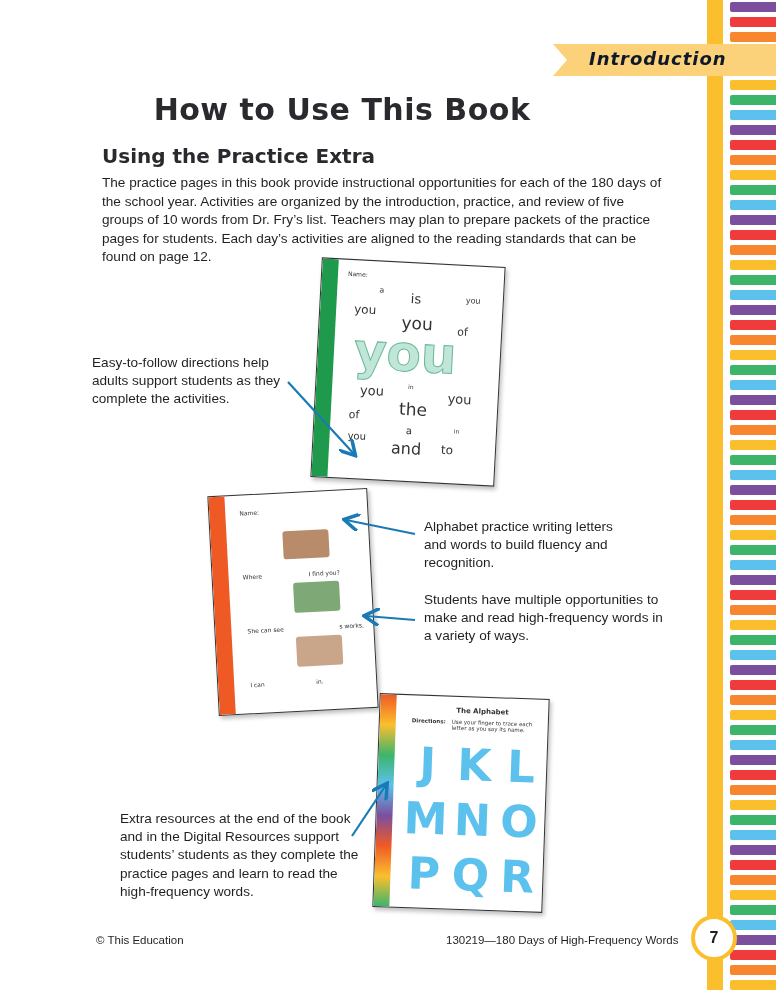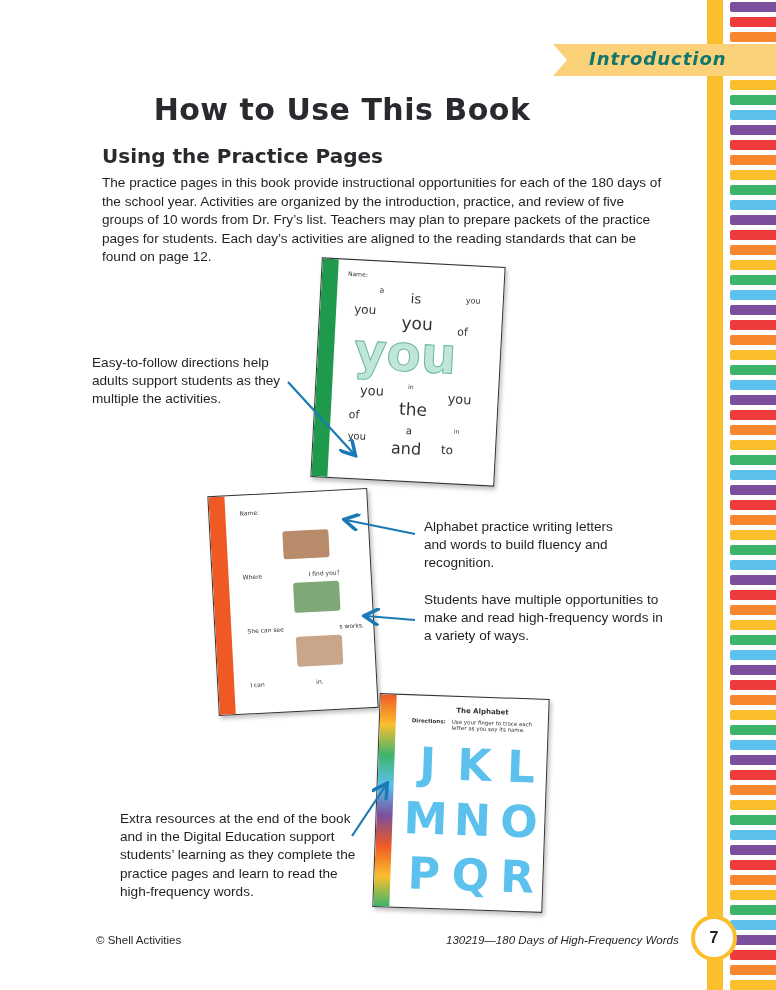--- a/index.html
+++ b/index.html
@@ -4,31 +4,31 @@
 <style>
   html, body { margin:0; padding:0; }
   body { width:776px; height:990px; background:#ffffff; position:relative; overflow:hidden;
          font-family:"Liberation Sans", sans-serif; color:#231f20; }
   .side-bar { position:absolute; left:707px; top:0; width:16px; height:990px; background:#fbbf2e; }
   .stripes { position:absolute; left:730px; top:0; width:46px; height:990px; }
   .stripe { position:absolute; left:0; width:46px; height:10px; border-radius:2px 0 0 2px; }
   .banner { position:absolute; left:553px; top:44px; width:223px; height:32px; background:#fbd27a; }
   .banner:before { content:""; position:absolute; left:0; top:0; border-top:16px solid transparent; border-bottom:16px solid transparent; border-left:14px solid #fff; }
   .banner-text { position:absolute; left:36px; top:4px; font-family:"DejaVu Sans", sans-serif; font-weight:bold; font-style:italic;
-                 font-size:18px; letter-spacing:1px; color:#0f766e; }
+                 font-size:18px; letter-spacing:1px; color:#0f172a; }
   .title { position:absolute; left:0; width:684px; top:92px; text-align:center; font-family:"DejaVu Sans", sans-serif;
            font-weight:bold; font-size:30px; color:#2a2a2e; letter-spacing:0.5px; }
   .subtitle { position:absolute; left:102px; top:144px; font-family:"DejaVu Sans", sans-serif; font-weight:bold; font-size:20px; color:#2a2a2e; }
   .intro { position:absolute; left:102px; top:174px; width:560px; font-size:13.6px; line-height:18.5px; color:#231f20; }
   .callout { position:absolute; font-size:13.6px; line-height:18.2px; color:#231f20; }
   .thumb { position:absolute; background:#fff; border:1px solid #333; box-shadow:2px 3px 4px rgba(0,0,0,.25); overflow:hidden; }
   .thumb-strip { position:absolute; left:0; top:0; bottom:0; width:16px; }
   .mini { position:absolute; font-family:"DejaVu Sans", sans-serif; color:#333; }
   .footer-left { position:absolute; left:96px; top:934px; font-size:11.5px; color:#231f20; }
-  .footer-right { position:absolute; left:446px; top:934px; font-size:11.5px; color:#231f20;font-style:italic; }
+  .footer-right { position:absolute; left:446px; top:934px; font-size:11.5px; color:#231f20; }
   .page-circle { position:absolute; left:691px; top:915px; width:46px; height:46px; border-radius:50%; background:#fff;
                  border:4px solid #fbbf2e; box-sizing:border-box; text-align:center; line-height:38px; font-weight:bold; font-size:16px; }
   svg.arrows { position:absolute; left:0; top:0; }
 </style>
 </head>
 <body>
 
 <div class="side-bar"></div>
 <div class="stripes" id="stripes">
     <div class="stripe" style="top: 2px; background: rgb(123, 79, 158);"></div>
@@ -95,21 +95,21 @@
     <div class="stripe" style="top: 950px; background: rgb(239, 59, 59);"></div>
     <div class="stripe" style="top: 965px; background: rgb(247, 134, 47);"></div>
     <div class="stripe" style="top: 980px; background: rgb(251, 191, 46);"></div>
   </div>
 
 <div class="banner">
   <span class="banner-text">Introduction</span>
 </div>
 
 <div class="title">How to Use This Book</div>
-<div class="subtitle">Using the Practice Pages</div>
+<div class="subtitle">Using the Practice Extra</div>
 <div class="intro">The practice pages in this book provide instructional opportunities for each of the 180 days of the school year.  Activities are organized by the introduction, practice, and review of five groups of 10 words from Dr. Fry’s list.  Teachers may plan to prepare packets of the practice pages for students.  Each day’s activities are aligned to the reading standards that can be found on page 12.</div>
 
 <div class="thumb" style="left:316px; top:262px; width:182px; height:218px; transform:rotate(3deg);">
   <div class="thumb-strip" style="background:#1f9a4c;"></div>
   <div class="mini" style="left:26px; top:10px; font-size:6px;">Name:</div>
   <div class="mini" style="left:58px; top:24px; font-size:8px;">a</div>
   <div class="mini" style="left:90px; top:28px; font-size:13px;">is</div>
   <div class="mini" style="left:145px; top:30px; font-size:8px;">you</div>
   <div class="mini" style="left:34px; top:42px; font-size:12px;">you</div>
   <div class="mini" style="left:82px; top:50px; font-size:17px;">you</div>
@@ -152,32 +152,32 @@
     <span class="mini" style="position:static; font-size:44px; font-weight:bold; color:#5cc1ec; text-align:center;">L</span>
     <span class="mini" style="position:static; font-size:44px; font-weight:bold; color:#5cc1ec; text-align:center;">M</span>
     <span class="mini" style="position:static; font-size:44px; font-weight:bold; color:#5cc1ec; text-align:center;">N</span>
     <span class="mini" style="position:static; font-size:44px; font-weight:bold; color:#5cc1ec; text-align:center;">O</span>
     <span class="mini" style="position:static; font-size:44px; font-weight:bold; color:#5cc1ec; text-align:center;">P</span>
     <span class="mini" style="position:static; font-size:44px; font-weight:bold; color:#5cc1ec; text-align:center;">Q</span>
     <span class="mini" style="position:static; font-size:44px; font-weight:bold; color:#5cc1ec; text-align:center;">R</span>
   </div>
 </div>
 
-<div class="callout" style="left:92px; top:354px; width:200px;">Easy-to-follow directions help adults support students as they multiple the activities.</div>
+<div class="callout" style="left:92px; top:354px; width:200px;">Easy-to-follow directions help adults support students as they complete the activities.</div>
 <div class="callout" style="left:424px; top:518px; width:205px;">Alphabet practice writing letters and words to build fluency and recognition.</div>
 <div class="callout" style="left:424px; top:591px; width:240px;">Students have multiple opportunities to make and read high-frequency words in a variety of ways.</div>
-<div class="callout" style="left:120px; top:810px; width:240px;">Extra resources at the end of the book and in the Digital Education support students’ learning as they complete the practice pages and learn to read the high-frequency words.</div>
+<div class="callout" style="left:120px; top:810px; width:240px;">Extra resources at the end of the book and in the Digital Resources support students’ students as they complete the practice pages and learn to read the high-frequency words.</div>
 
 <svg class="arrows" width="776" height="990">
   <defs>
     <marker id="ah" markerWidth="8" markerHeight="8" refX="6" refY="4" orient="auto">
       <path d="M0,0 L7,4 L0,8" fill="none" stroke="#1a7ab5" stroke-width="1.6"></path>
     </marker>
   </defs>
   <line x1="288" y1="382" x2="354" y2="454" stroke="#1a7ab5" stroke-width="2.2" marker-end="url(#ah)"></line>
   <line x1="415" y1="534" x2="346" y2="520" stroke="#1a7ab5" stroke-width="2.2" marker-end="url(#ah)"></line>
   <line x1="415" y1="620" x2="366" y2="616" stroke="#1a7ab5" stroke-width="2.2" marker-end="url(#ah)"></line>
   <line x1="352" y1="836" x2="386" y2="785" stroke="#1a7ab5" stroke-width="2.2" marker-end="url(#ah)"></line>
 </svg>
 
-<div class="footer-left">© Shell Activities</div>
+<div class="footer-left">© This Education</div>
 <div class="footer-right">130219—180 Days of High-Frequency Words</div>
 <div class="page-circle">7</div>
 
 </body></html>

